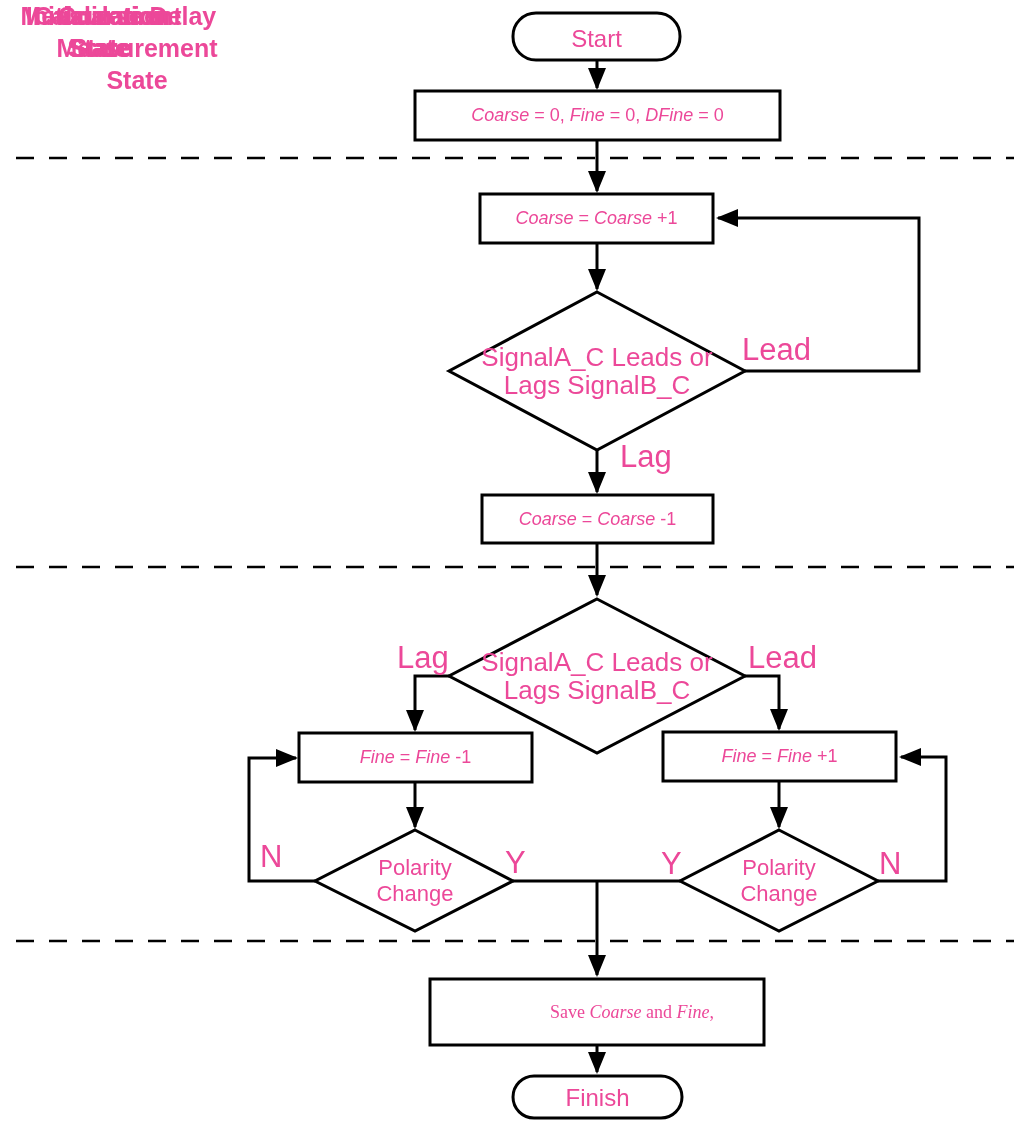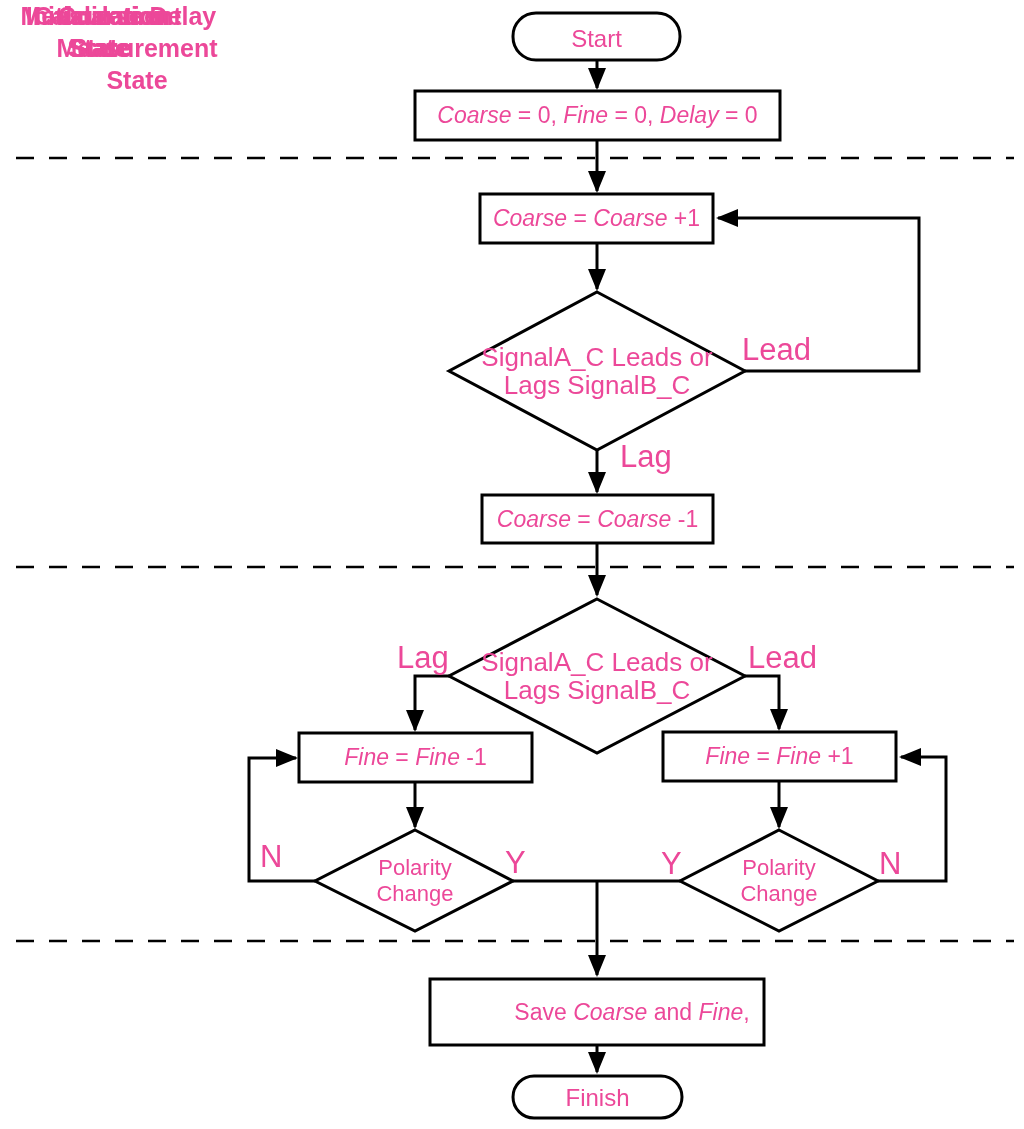--- a/index.html
+++ b/index.html
@@ -17,21 +17,21 @@
   .shape { fill: #fff; stroke: #000; stroke-width: 3; }
   .dash  { fill: none; stroke: #000; stroke-width: 2.5; stroke-dasharray: 18 15; }
 
   .lbl {
     position: absolute;
     display: flex;
     align-items: center;
     justify-content: center;
     text-align: center;
     pointer-events: none;
-    font-size: 23px;
+    font-size: 18px;
     line-height: 27px;
     white-space: pre;
   }
   .it { font-style: italic; }
   .terminal-lbl { font-size: 24px; }
   .diamond-lbl  { font-size: 26px; line-height: 28px; }
   .pol-lbl      { font-size: 22px; line-height: 26px; text-align: right; }
   .edge-lbl {
     position: absolute;
     font-size: 31px;
@@ -107,21 +107,21 @@
     <div>Measurement</div>
     <div>State</div>
   </div>
   <div class="state-lbl" style="left:12; top:988; width:202px;">
     <div>Calculation</div>
     <div>State</div>
   </div>
 
   <div class="lbl terminal-lbl" style="left:513px; top:13px; width:167px; height:50px;">Start</div>
 
-  <div class="lbl" style="left:415px; top:91px; width:365px; height:49px;"><span class="it">Coarse</span><span> = 0, </span><span class="it">Fine</span><span> = 0, </span><span class="it">Delay</span><span> = 0</span></div>
+  <div class="lbl" style="left:415px; top:91px; width:365px; height:49px;"><span class="it">Coarse</span><span> = 0, </span><span class="it">Fine</span><span> = 0, </span><span class="it">DFine</span><span> = 0</span></div>
 
   <div class="lbl" style="left:480px; top:194px; width:233px; height:49px;"><span class="it">Coarse</span><span> = </span><span class="it">Coarse</span><span> +1</span></div>
 
   <div class="lbl diamond-lbl" style="left:449px; top:292px; width:296px; height:158px; flex-direction:column;">
     <div>SignalA_C Leads or</div>
     <div>Lags SignalB_C</div>
   </div>
 
   <div class="lbl" style="left:482px; top:495px; width:231px; height:48px;"><span class="it">Coarse</span><span> = </span><span class="it">Coarse</span><span> -1</span></div>
 
@@ -137,21 +137,21 @@
   <div class="lbl pol-lbl" style="left:315px; top:830px; width:200px; height:101px; flex-direction:column;">
     <div>Polarity</div>
     <div>Change</div>
   </div>
 
   <div class="lbl pol-lbl" style="left:680px; top:830px; width:198px; height:101px; flex-direction:column;">
     <div>Polarity</div>
     <div>Change</div>
   </div>
 
-  <div class="lbl" style="left:430px; top:979px; width:404px; height:66px; flex-direction:column;">
+  <div class="lbl" style="left:430px; top:979px; width:404px; height:66px; flex-direction:column;font-family:Liberation Serif, serif;">
     <div><span>Save </span><span class="it">Coarse</span><span> and </span><span class="it">Fine</span><span>,</span></div>
   </div>
 
   <div class="lbl terminal-lbl" style="left:513px; top:1076px; width:169px; height:42px;border-radius:17px;">Finish</div>
 
   <div class="edge-lbl" style="left:742px; top:338px;">Lead</div>
   <div class="edge-lbl" style="left:620px; top:445px;">Lag</div>
   <div class="edge-lbl" style="left:397px; top:646px;">Lag</div>
   <div class="edge-lbl" style="left:748px; top:646px;">Lead</div>
   <div class="edge-lbl" style="left:260px; top:845px;">N</div>

